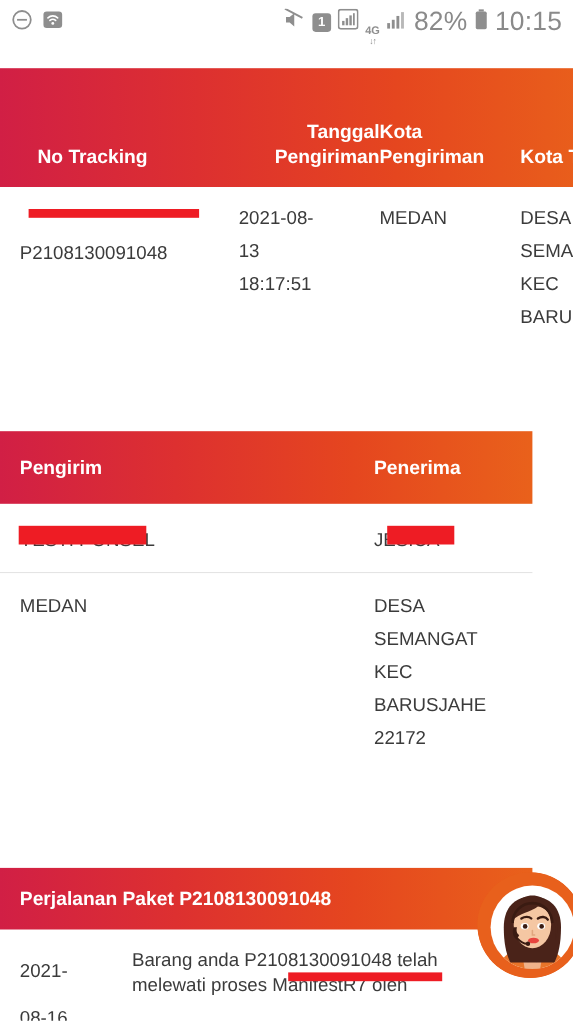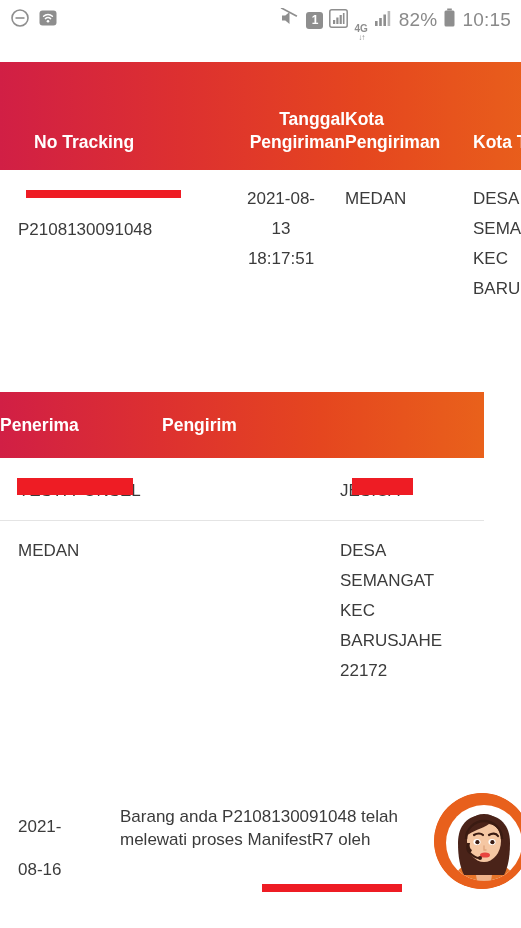--- a/index.html
+++ b/index.html
@@ -23,21 +23,21 @@
   }
   .sb-left { display: flex; align-items: center; gap: 8px; }
   .sb-right {
     margin-left: auto;
     display: flex;
     align-items: center;
     gap: 6px;
   }
   .sb-icon { display: block; }
   .sb-text {
-    font-size: 19px;
+    font-size: 24px;
     color: #8a8a8a;
     letter-spacing: 0.2px;
     font-family: "Liberation Sans", sans-serif;
     text-align: right;
   }
   .sim-badge {
     width: 17px; height: 17px;
     background: #8e8e8e;
     border-radius: 3px;
     color: #fff;
@@ -93,21 +93,21 @@
   #table-one {
     top: 62px; left: 0; width: 545px;
   }
   #table-one .thead { height: 108px; }
   #table-one .th.c0 { width: 217px; padding-left: 34px; }
   #table-one .th.c1 { width: 128px; text-align: right; }
   #table-one .th.c2 { width: 128px; }
   #table-one .th.c3 { width: 72px; }
   #table-one .tbody-row { padding-top: 14px; }
   #table-one .td.c0 { width: 217px; padding-left: 18px; margin-top: 31px; }
-  #table-one .td.c1 { width: 128px; text-align: center; }
+  #table-one .td.c1 { width: 128px; }
   #table-one .td.c2 { width: 128px; }
   #table-one .td.c3 { width: 72px; }
 
   
   #table-two {
     top: 392px; left: 0; width: 484px;
   }
   #table-two .thead { height: 66px; }
   #table-two .thead-row { align-items: center; }
   #table-two .th { padding-bottom: 0; }
@@ -235,42 +235,47 @@
 KEC
 BARU</div>
   </div>
 </div>
 
 <div class="redact strike" style="left:26px; top:190px; width:155px;"></div>
 
 <div class="card" id="table-two">
   <div class="thead">
     <div class="thead-row">
+      <div class="th c0">Pengirim</div>
       <div class="th c1">Penerima</div>
-      <div class="th c0">Pengirim</div>
     </div>
   </div>
   <div class="tbody-row row-names row-sep">
     <div class="td c0">YESTI PONSEL</div>
     <div class="td c1">JESICA</div>
   </div>
   <div class="tbody-row row-city">
     <div class="td c0">MEDAN</div>
     <div class="td c1">DESA
 SEMANGAT
 KEC
 BARUSJAHE
 22172</div>
   </div>
 </div>
 
 <div class="redact block" style="left:17px; top:478px; width:116px;"></div>
 <div class="redact block" style="left:352px; top:478px; width:61px;"></div>
 
 <div class="card" id="section-three">
+  <div class="thead">
+    <div class="thead-row">
+      <div class="sec-title">Perjalanan Paket P2108130091048</div>
+    </div>
+  </div>
   <div class="tbody-row">
     <div class="td c0">2021-
 08-16</div>
     <div class="td c1">Barang anda P2108130091048 telah
 melewati proses ManifestR7 oleh</div>
   </div>
 </div>
 
 <div class="redact strike" style="left:262px; top:884px; width:140px;"></div>
 

